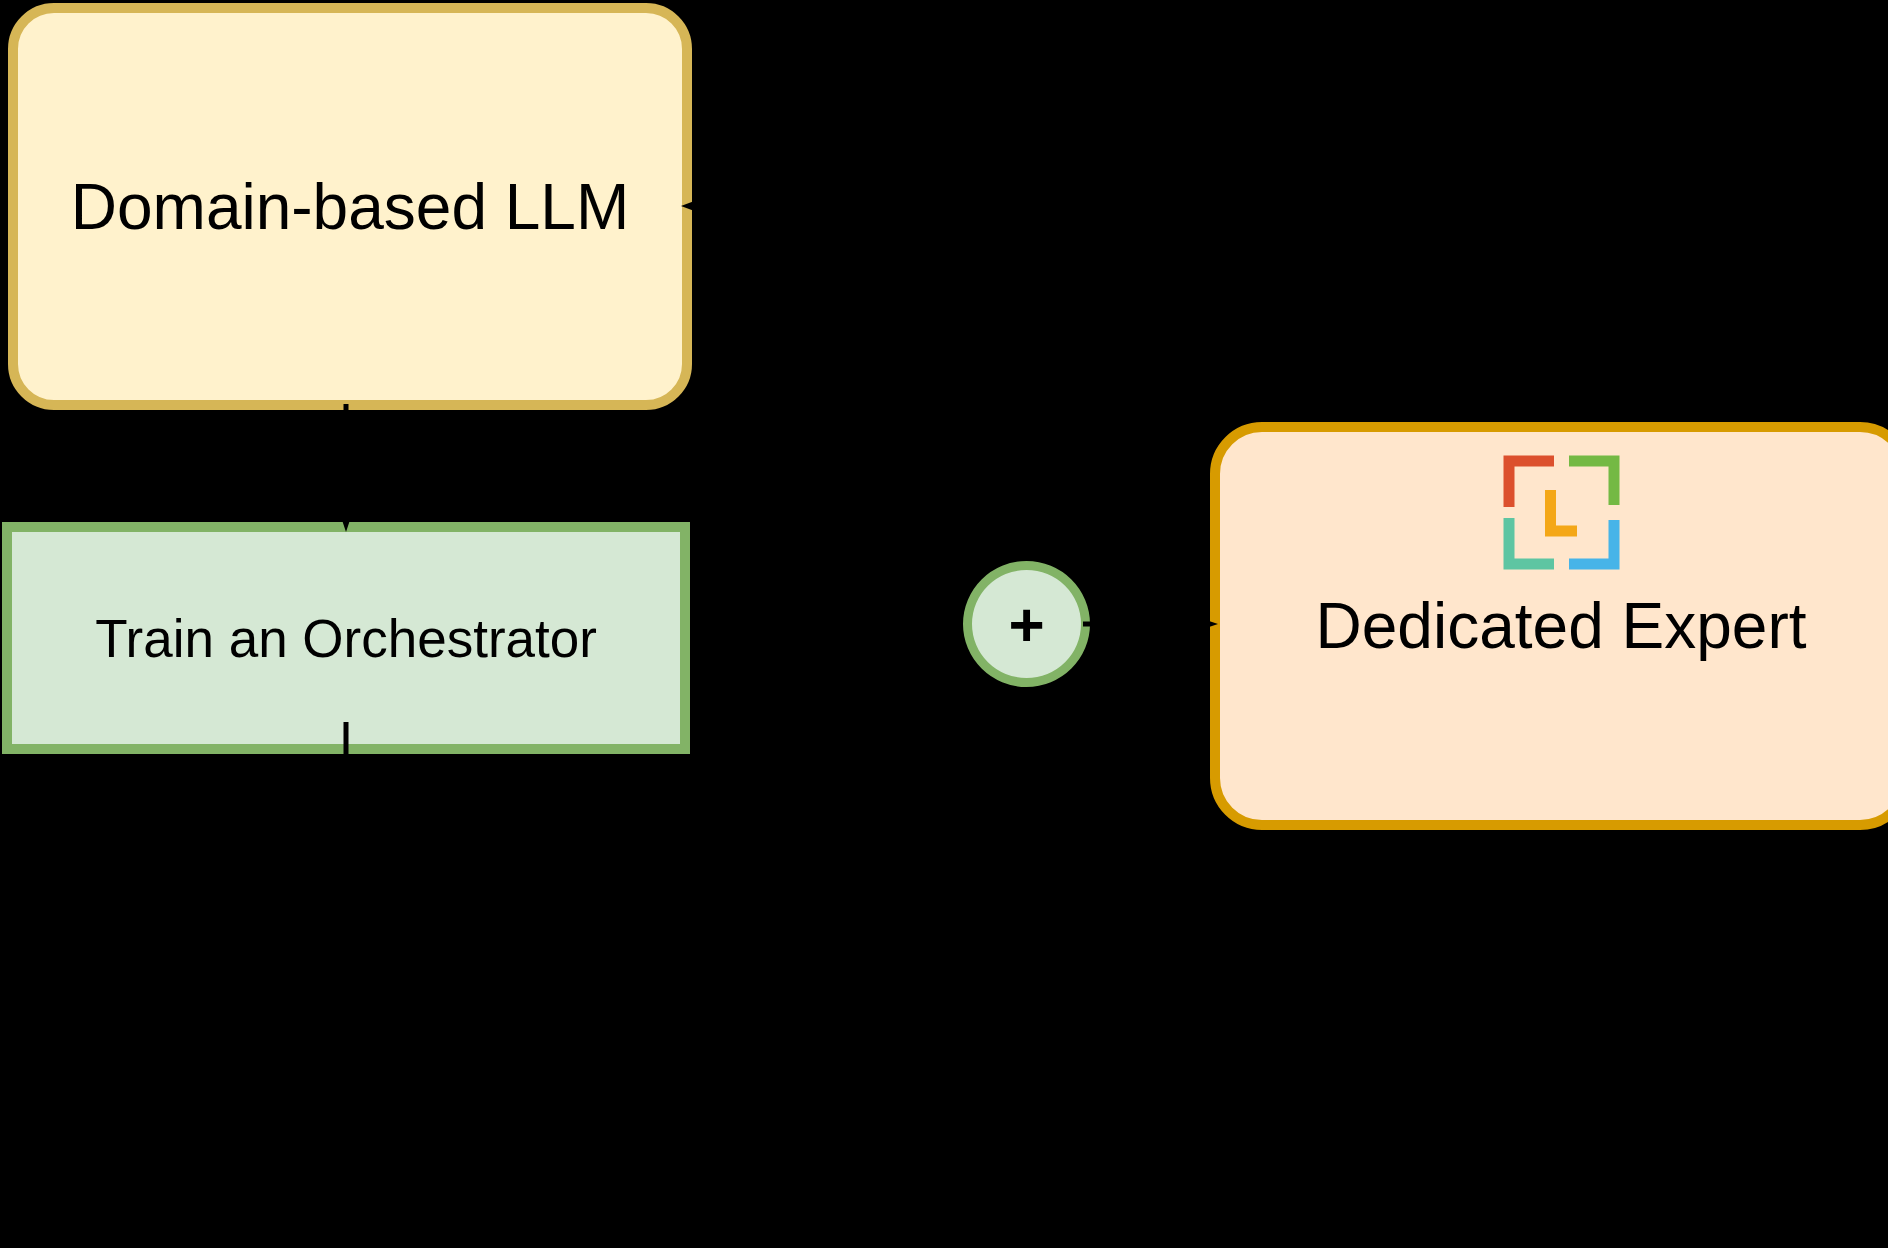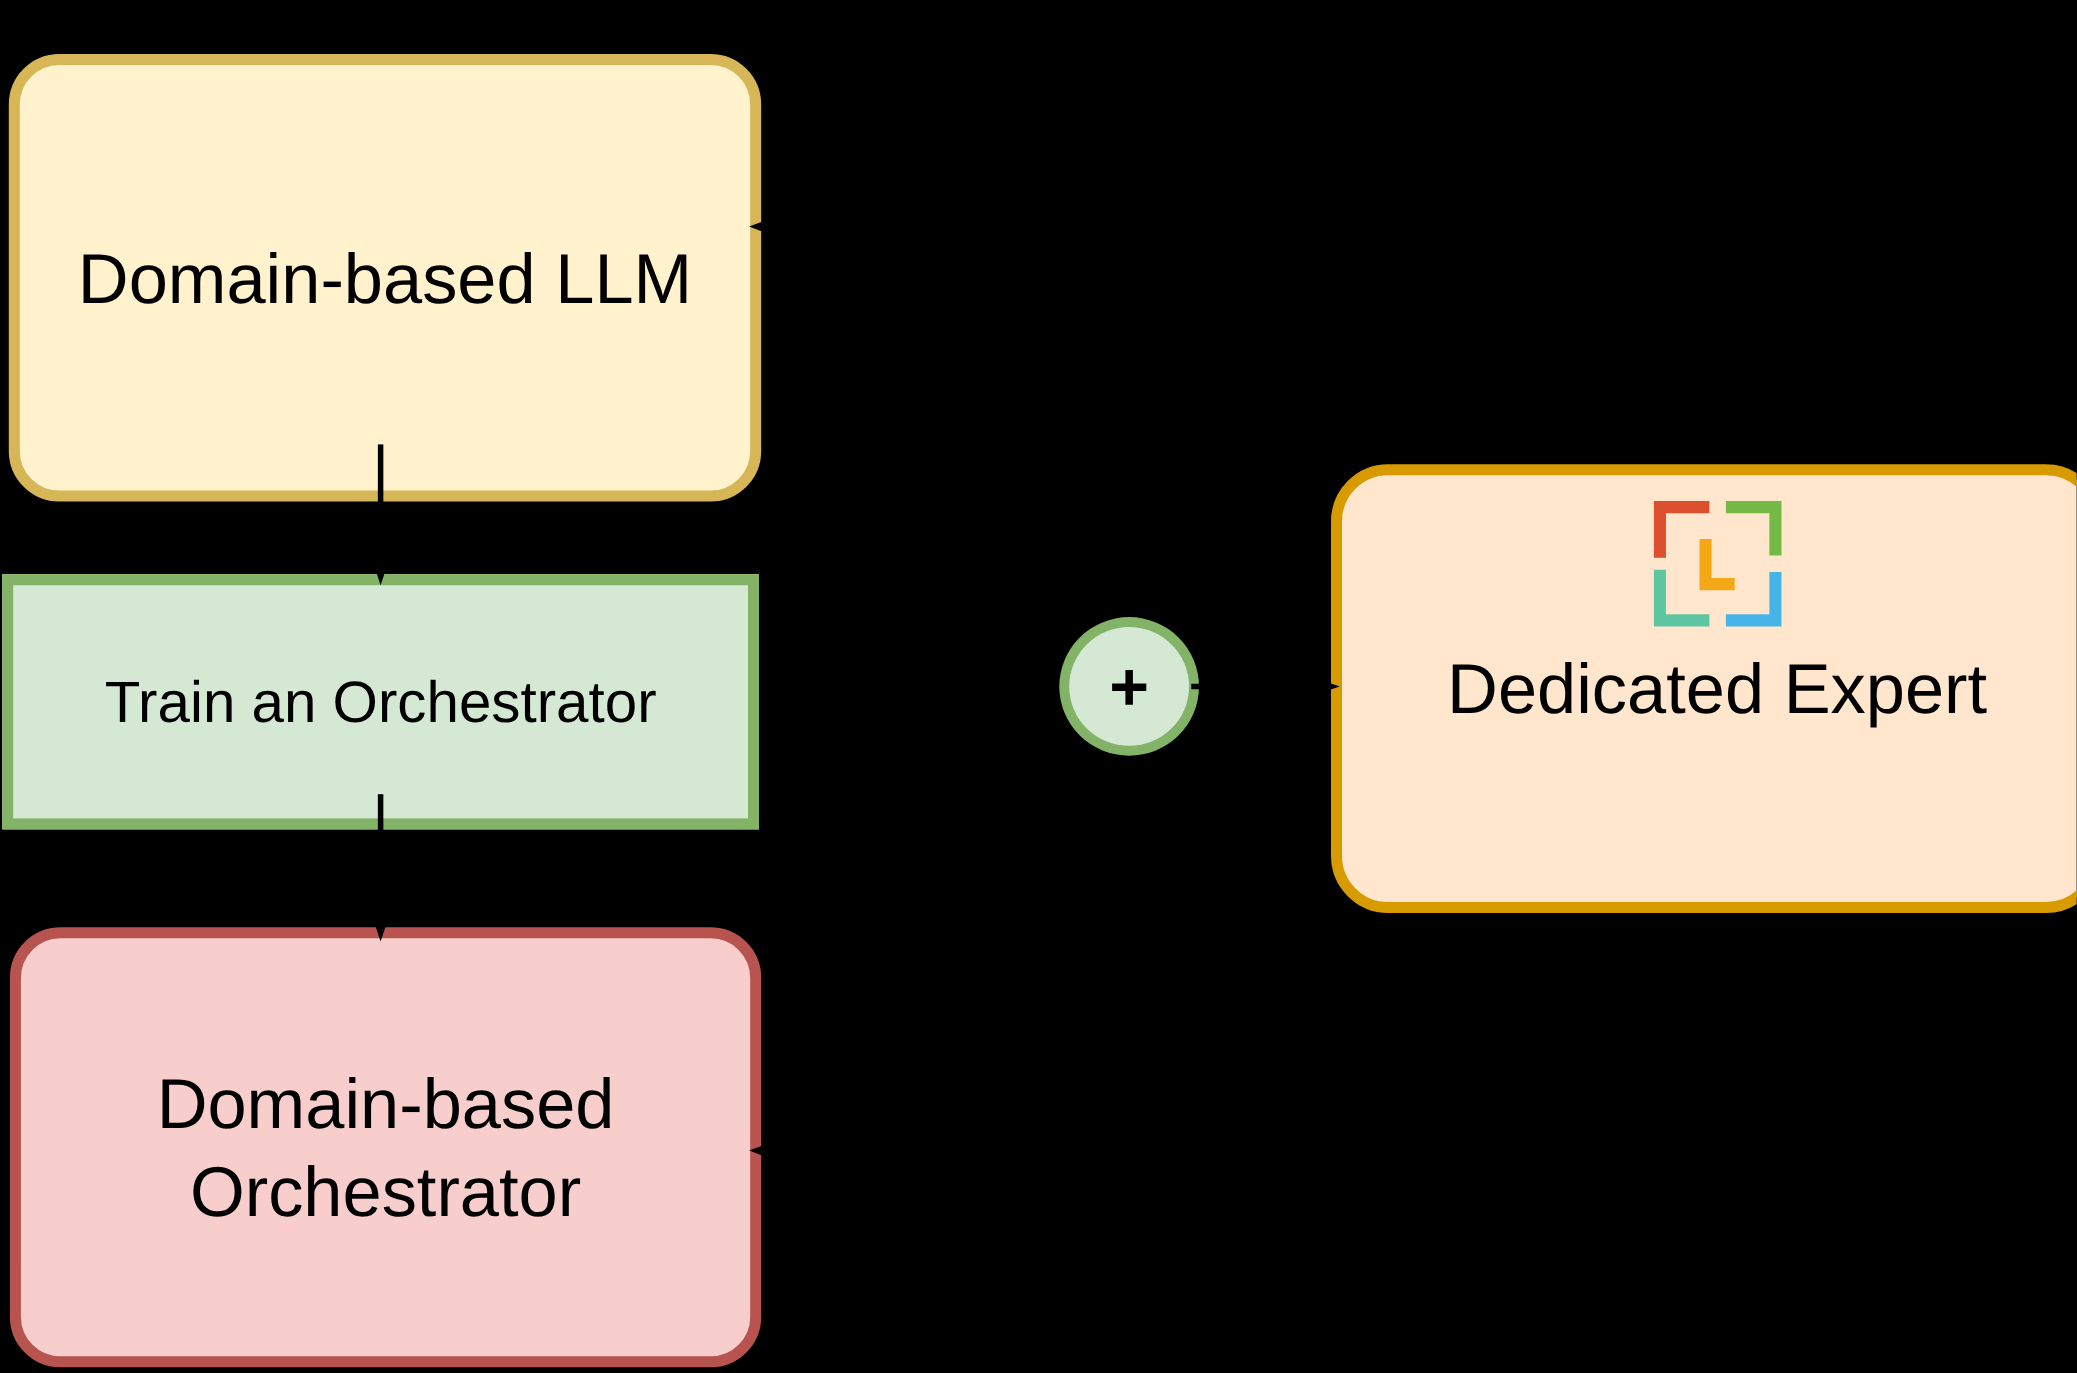--- a/index.html
+++ b/index.html
@@ -21,21 +21,20 @@
     display: flex;
     align-items: center;
     justify-content: center;
     text-align: center;
     color: #000;
   }
   .n-yellow {
     left: 8px; top: 3px; width: 684px; height: 407px;
     border-width: 10px; border-radius: 46px;
     font-size: 64px;
-    margin-top: 46px;
   }
   .n-green {
     left: 2px; top: 522px; width: 688px; height: 232px;
     border-width: 10px; border-radius: 0;
     font-size: 53px;
   }
   .n-pink {
     left: 9px; top: 843px; width: 683px; height: 400px;
     border-width: 10px; border-radius: 46px;
     font-size: 64px; line-height: 1.25;
@@ -68,26 +67,20 @@
 <div class="canvas" style="background-color: rgb(0, 0, 0);">
 
   <div class="node n-yellow" style="background-color: rgb(255, 242, 204); border-color: rgb(214, 182, 86); color: rgb(0, 0, 0);">
     <span class="label">Domain-based LLM</span>
   </div>
 
   <div class="node n-green" style="background-color: rgb(213, 232, 212); border-color: rgb(130, 179, 102); color: rgb(0, 0, 0);">
     <span class="label">Train an Orchestrator</span>
   </div>
 
-  <div class="node n-pink" style="background-color: rgb(248, 206, 204); border-color: rgb(184, 84, 80); color: rgb(0, 0, 0);">
-    <span class="label">
-      <span class="line">Domain-based</span>
-      <span class="line">Orchestrator</span>
-    </span>
-  </div>
 
   <div class="node n-circle" style="background-color: rgb(213, 232, 212); border-color: rgb(130, 179, 102); color: rgb(0, 0, 0);">
     <span class="label">+</span>
   </div>
 
   <div class="node n-orange" style="background-color: rgb(255, 230, 204); border-color: rgb(215, 155, 0); color: rgb(0, 0, 0);">
     <svg class="brand-icon" width="117" height="115" viewBox="0 0 117 115" aria-hidden="true">
       <path d="M51 6 H6 V52" fill="none" stroke-width="11" stroke="#DC502D"></path>
       <path d="M66 6 H111 V50" fill="none" stroke-width="11" stroke="#74B944"></path>
       <path d="M6 63 V109 H51" fill="none" stroke-width="11" stroke="#5EC5A2"></path>

